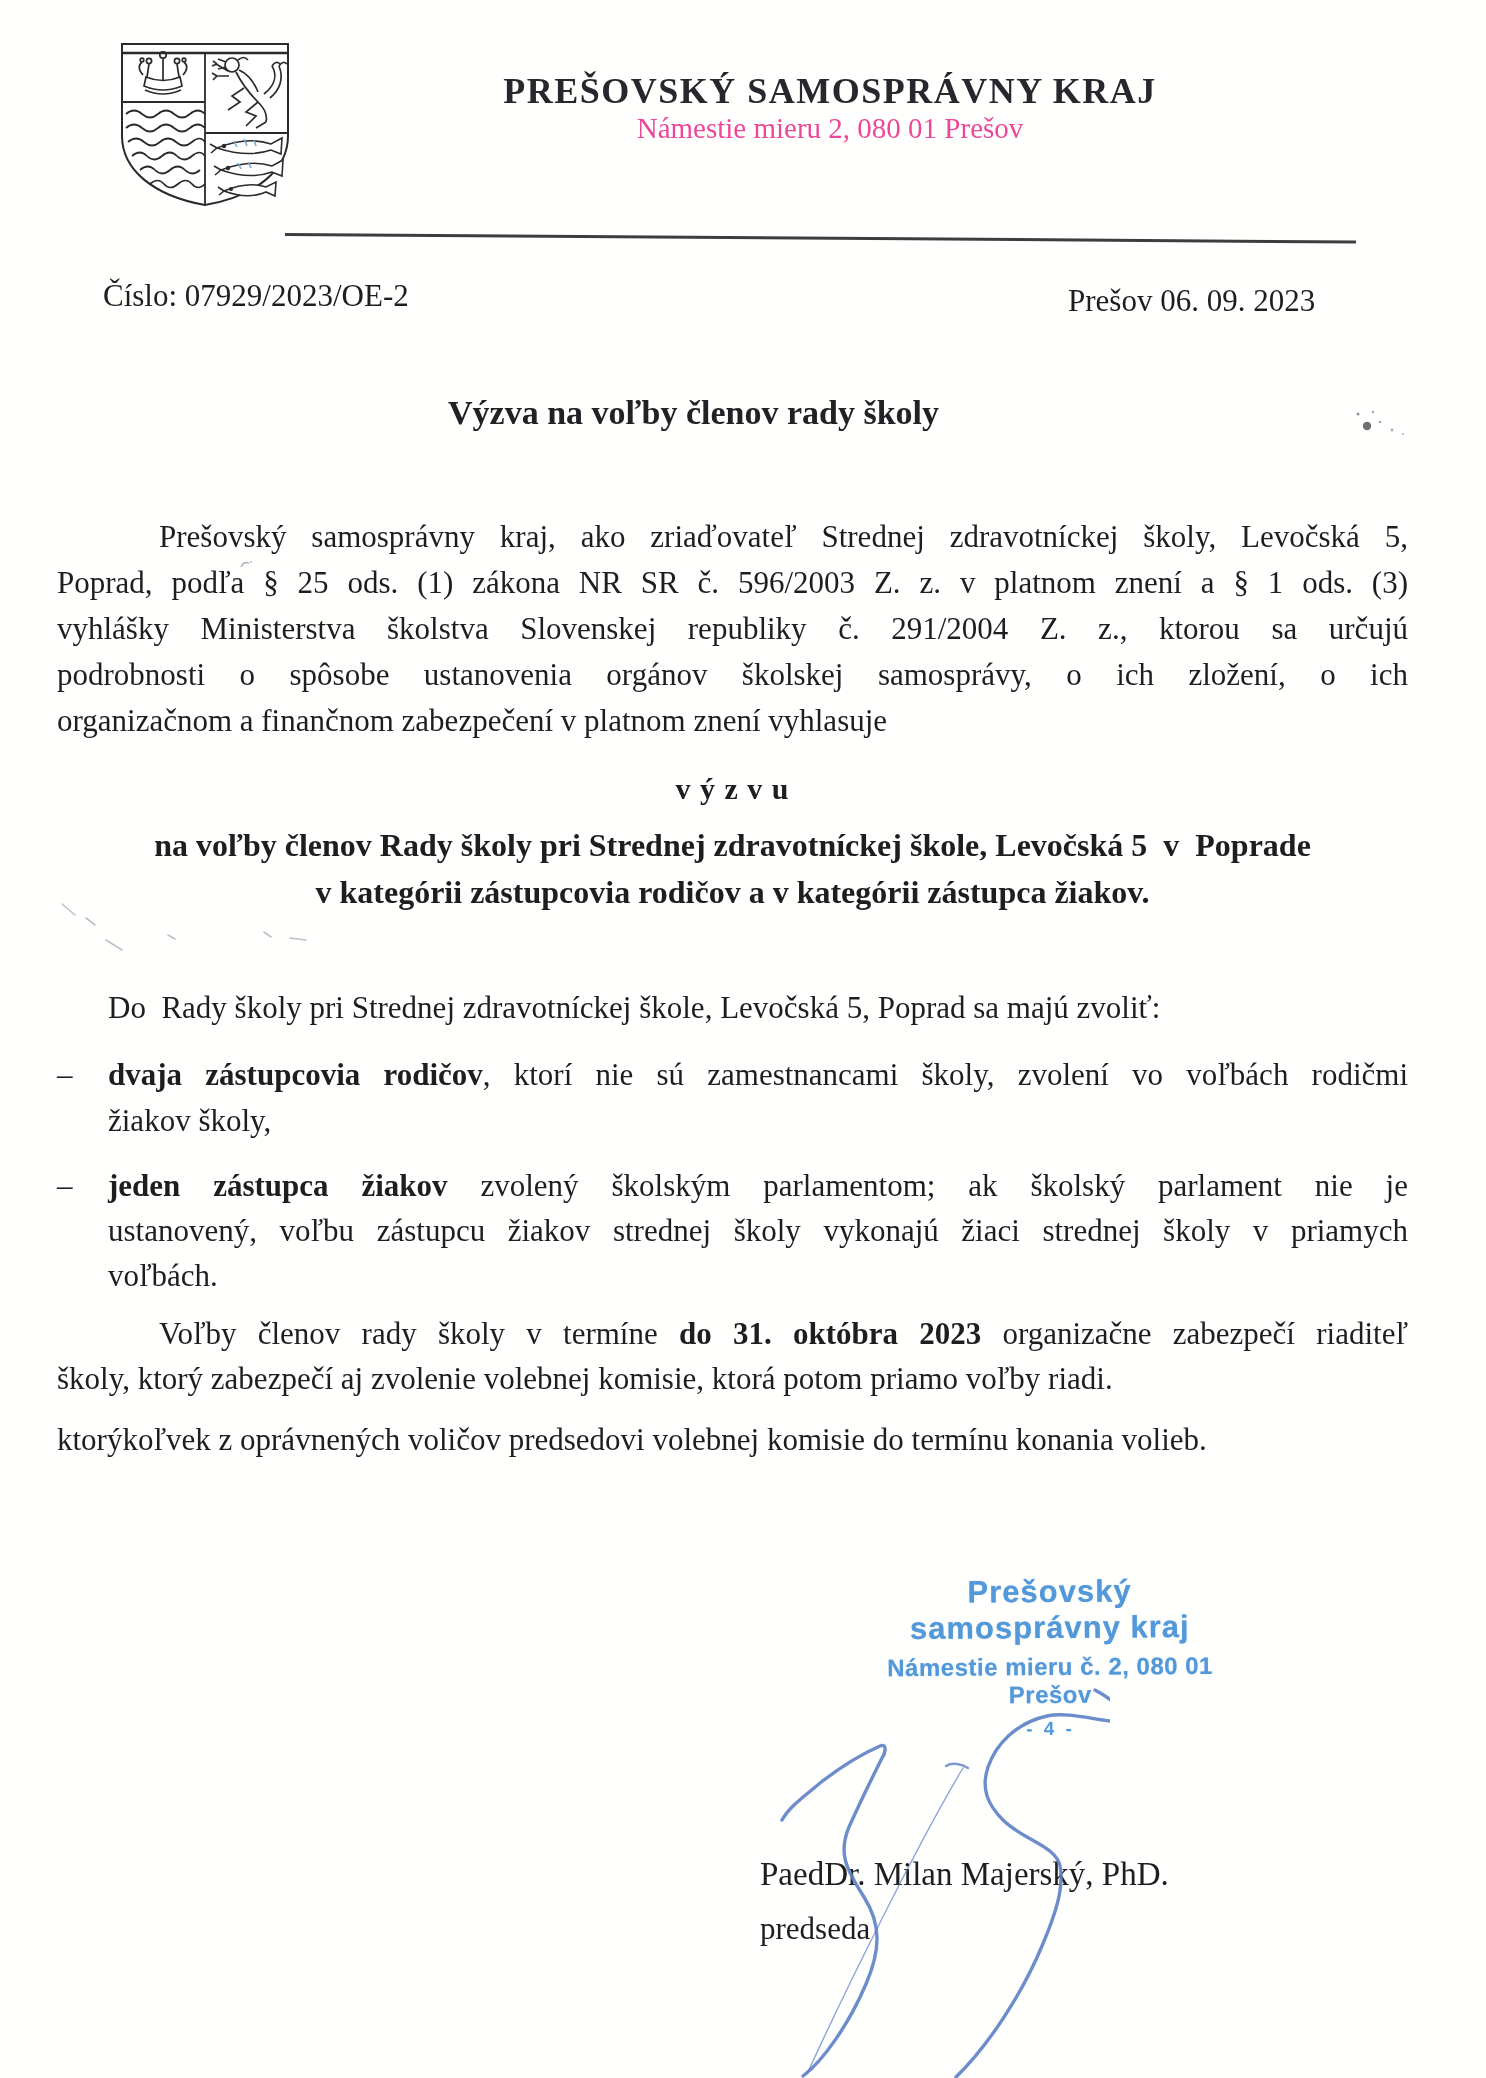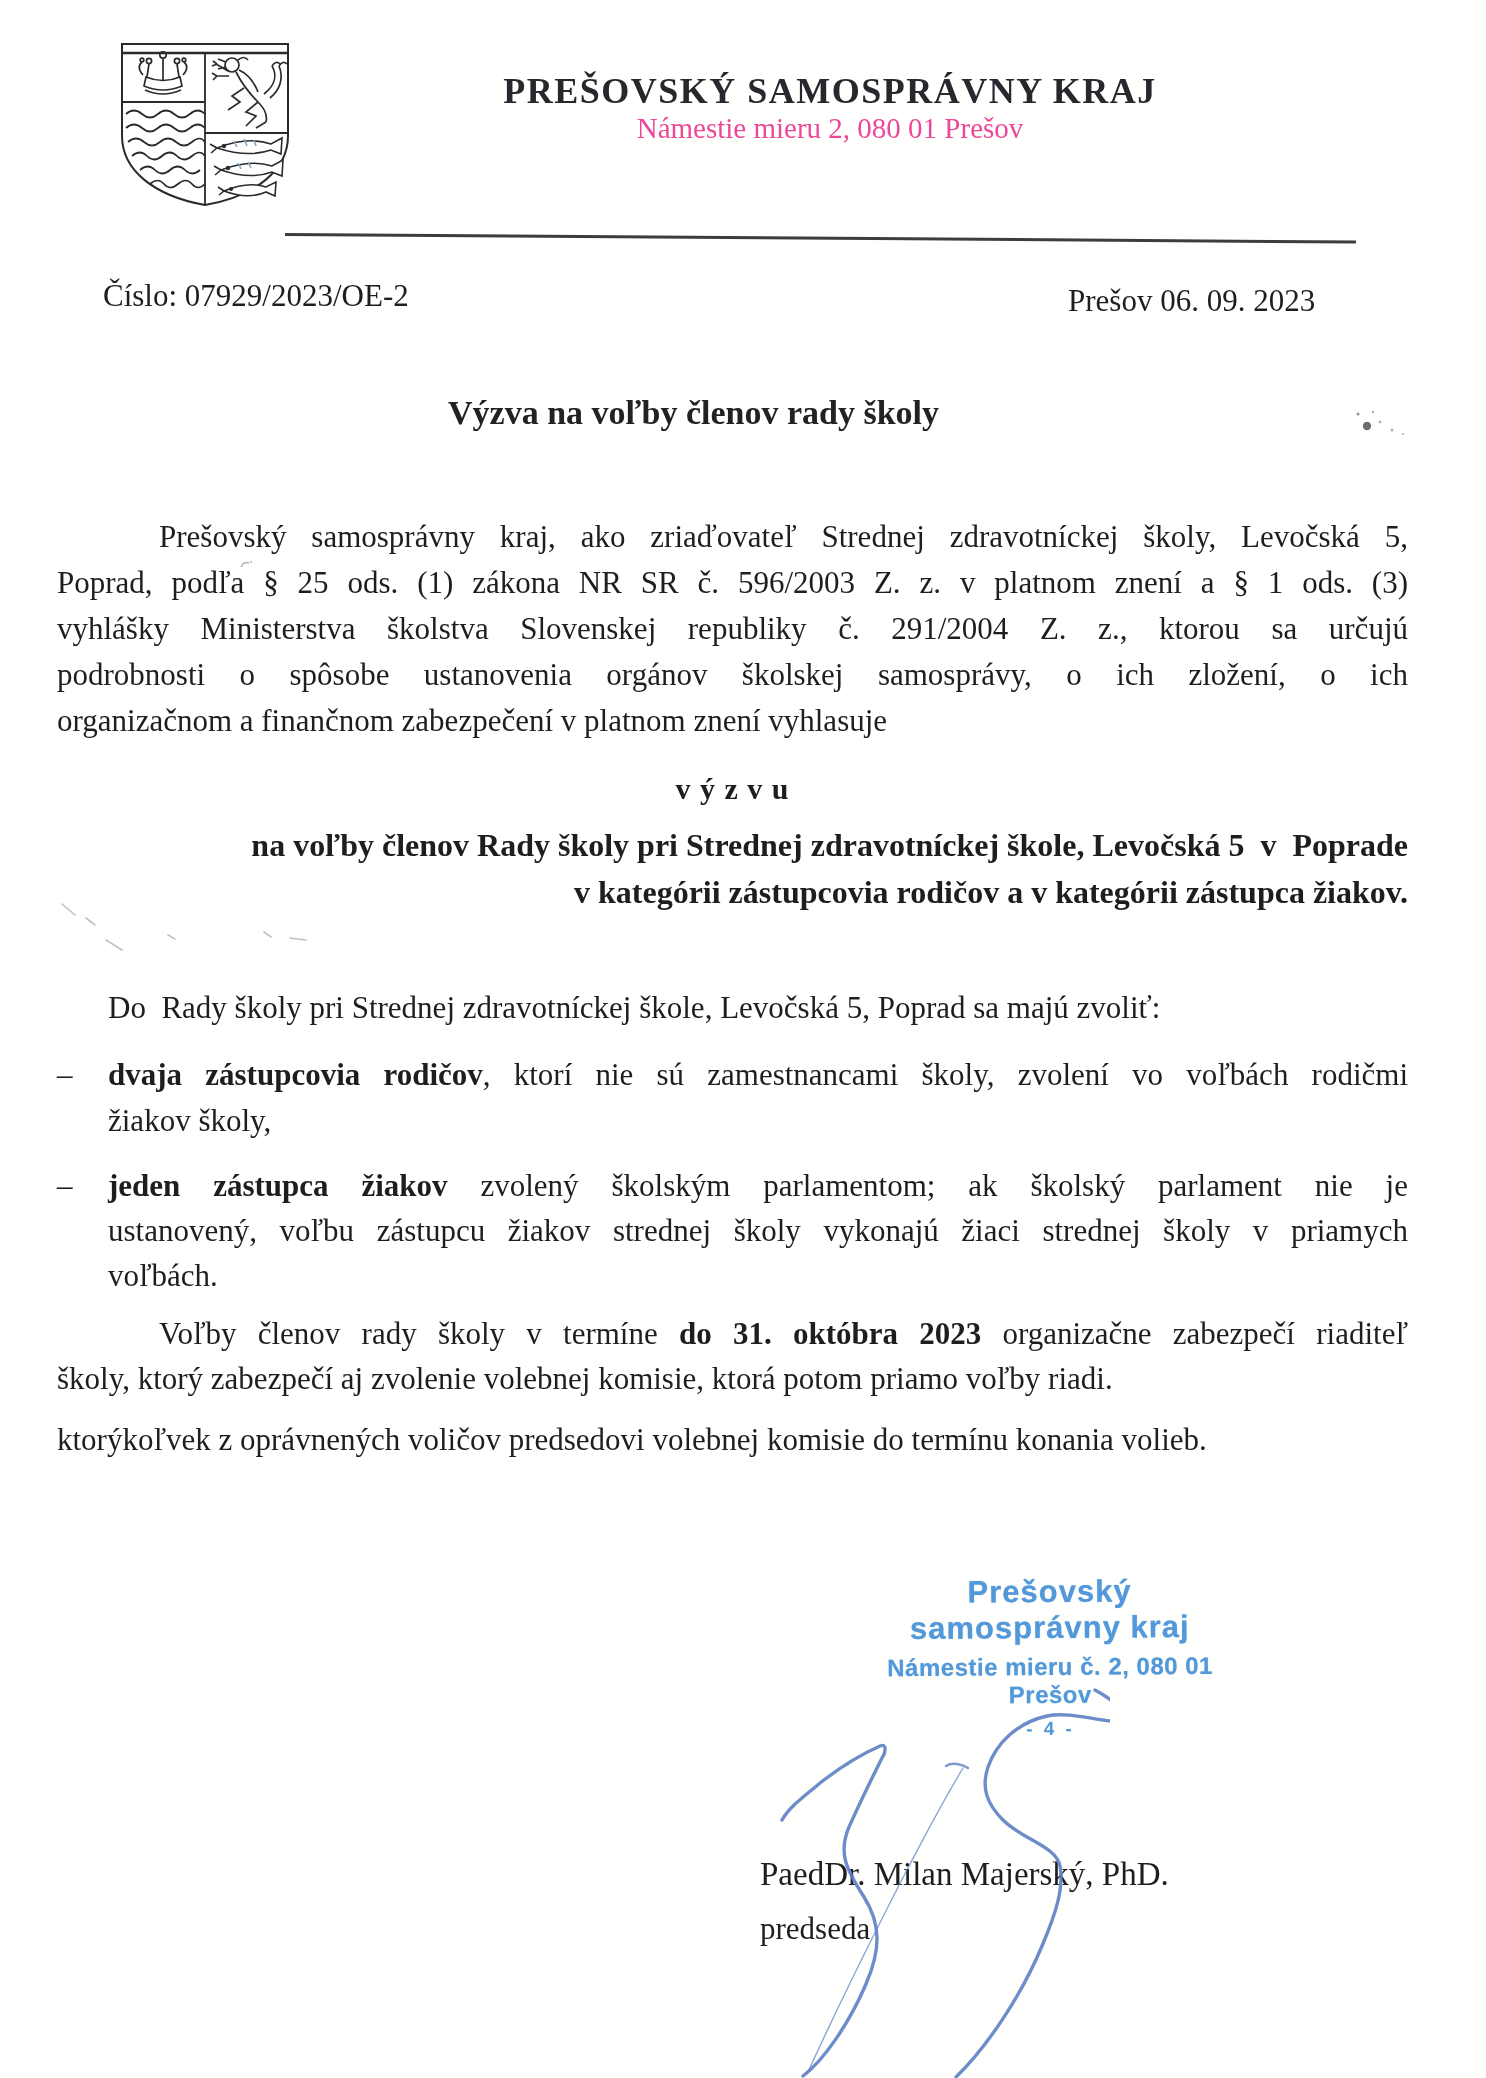--- a/index.html
+++ b/index.html
@@ -18,21 +18,21 @@
   
   .doc-title{left:448px;top:394px;font-size:34px;font-weight:bold;white-space:pre;color:#222226;}
   
   .para{left:57px;width:1351px;font-size:31px;line-height:46px;}
   .line{text-align:justify;text-align-last:justify;}
   .line.first{text-indent:102px;}
   .line.last{text-align-last:left;}
   .b{font-weight:bold;}
   .intro{top:514px;}
   .vyzvu-word{left:57px;top:772px;width:1351px;text-align:center;font-size:30px;font-weight:bold;letter-spacing:1px;}
-  .proc-lines{left:57px;top:822px;width:1351px;text-align:right;font-size:32px;font-weight:bold;line-height:47px;}
+  .proc-lines{left:57px;top:822px;width:1351px;text-align:center;font-size:32px;font-weight:bold;line-height:47px;}
   .elect-intro{left:108px;top:990px;font-size:31px;white-space:pre;text-align:center;}
   .bullet{left:57px;width:1351px;font-size:31px;}
   .bullet1{top:1052px;line-height:46px;}
   .bullet2{top:1163px;line-height:45px;}
   .bullet .btxt{margin-left:51px;}
   .bullet .dash{position:absolute;left:0;top:0;font-size:31px;}
   .deadline{top:1311px;line-height:45px;}
   .candidate{top:1417px;line-height:45px;}
   
   .stamp{left:860px;top:1574px;width:380px;text-align:center;

